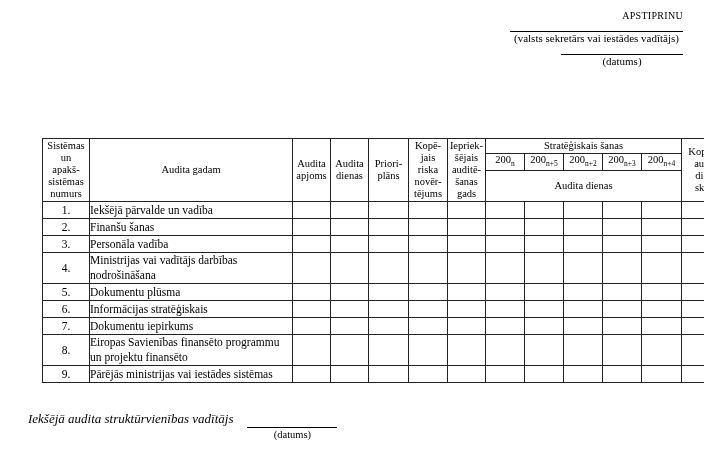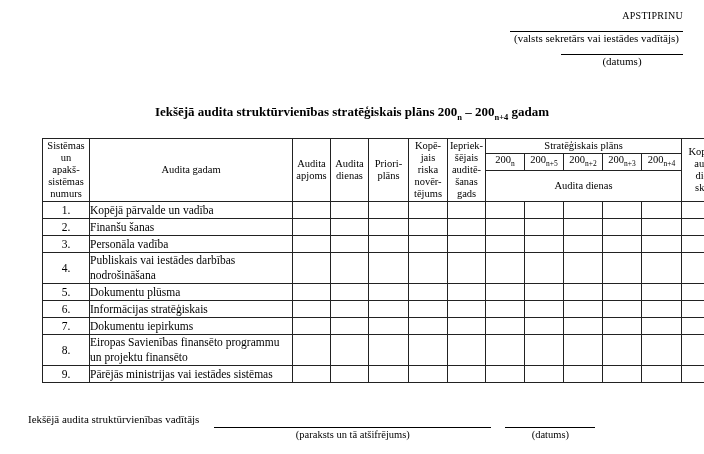--- a/index.html
+++ b/index.html
@@ -85,21 +85,21 @@
   td.c-label { text-align: left; padding: 0 3px; }
 
   
   .footer {
     position: absolute;
     top: 412px;
     left: 28px;
     display: flex;
     align-items: flex-start;
   }
-  .footer-label { font-size: 11px; line-height: 14px; white-space: nowrap; }
+  .footer-label { font-size: 13px; line-height: 14px; white-space: nowrap; font-style: italic; }
   .f-group { text-align: center; }
   .f-group.g-sig  { margin-left: 15px; width: 277px; }
   .f-group.g-date { margin-left: 14px; width: 90px; }
   .f-line { height: 15px; border-bottom: 1px solid #000; }
   .f-caption { font-size: 10.5px; line-height: 13px; white-space: nowrap; }
 </style>
 </head>
 <body>
 
 <div class="page">
@@ -109,21 +109,20 @@
     <div class="sig-field w-wide">
       <div class="sig-line"></div>
       <div class="sig-caption">(valsts sekretārs vai iestādes vadītājs)</div>
     </div>
     <div class="sig-field w-date">
       <div class="sig-line"></div>
       <div class="sig-caption">(datums)</div>
     </div>
   </div>
 
-  <div class="doc-title"><span>Iekšējā audita struktūrvienības stratēģiskais plāns 200</span><sub>n</sub><span> – 200</span><sub>n+4</sub><span> gadam</span></div>
 
   <table class="audit">
     <colgroup>
       <col style="width:47px">
         <col style="width:203px">
         <col style="width:38px">
       <col style="width:38px">
         <col style="width:40px">
         <col style="width:39px">
       <col style="width:38px">
@@ -151,41 +150,41 @@
         <th rowspan="3">Kopē-
 jais
 riska
 novēr-
 tējums</th>
         <th rowspan="3">Iepriek-
 šējais
 auditē-
 šanas
 gads</th>
-        <th colspan="5">Stratēģiskais plāns</th>
+        <th colspan="5">Stratēģiskais šanas</th>
         <th rowspan="3">Kopējais
 audita
 dienu
 skaits</th>
       </tr>
       <tr class="r-years">
         <th><span>200</span><sub>n</sub></th>
         <th><span>200</span><sub>n+5</sub></th>
         <th><span>200</span><sub>n+2</sub></th>
         <th><span>200</span><sub>n+3</sub></th>
         <th><span>200</span><sub>n+4</sub></th>
       </tr>
       <tr class="r-span">
         <th colspan="5">Audita dienas</th>
       </tr>
     </thead>
     <tbody>
         <tr>
     <td class="c-num">1.</td>
-    <td class="c-label">Kopējā pārvalde un vadība</td>
+    <td class="c-label">Iekšējā pārvalde un vadība</td>
     <td></td>
     <td></td>
     <td></td>
     <td></td>
     <td></td>
     <td></td>
     <td></td>
     <td></td>
     <td></td>
     <td></td>
@@ -216,21 +215,21 @@
     <td></td>
     <td></td>
     <td></td>
     <td></td>
     <td></td>
     <td></td>
     <td></td>
   </tr>
         <tr>
     <td class="c-num">4.</td>
-    <td class="c-label">Publiskais vai iestādes darbības nodrošināšana</td>
+    <td class="c-label">Ministrijas vai vadītājs darbības nodrošināšana</td>
     <td></td>
     <td></td>
     <td></td>
     <td></td>
     <td></td>
     <td></td>
     <td></td>
     <td></td>
     <td></td>
     <td></td>
@@ -309,23 +308,19 @@
     <td></td>
     <td></td>
     <td></td>
     <td></td>
   </tr>
       </tbody>
   </table>
 
   <div class="footer">
     <div class="footer-label">Iekšējā audita struktūrvienības vadītājs</div>
-    <div class="f-group g-sig">
-      <div class="f-line"></div>
-      <div class="f-caption">(paraksts un tā atšifrējums)</div>
-    </div>
     <div class="f-group g-date">
       <div class="f-line"></div>
       <div class="f-caption">(datums)</div>
     </div>
   </div>
 
 </div>
 
 </body></html>

